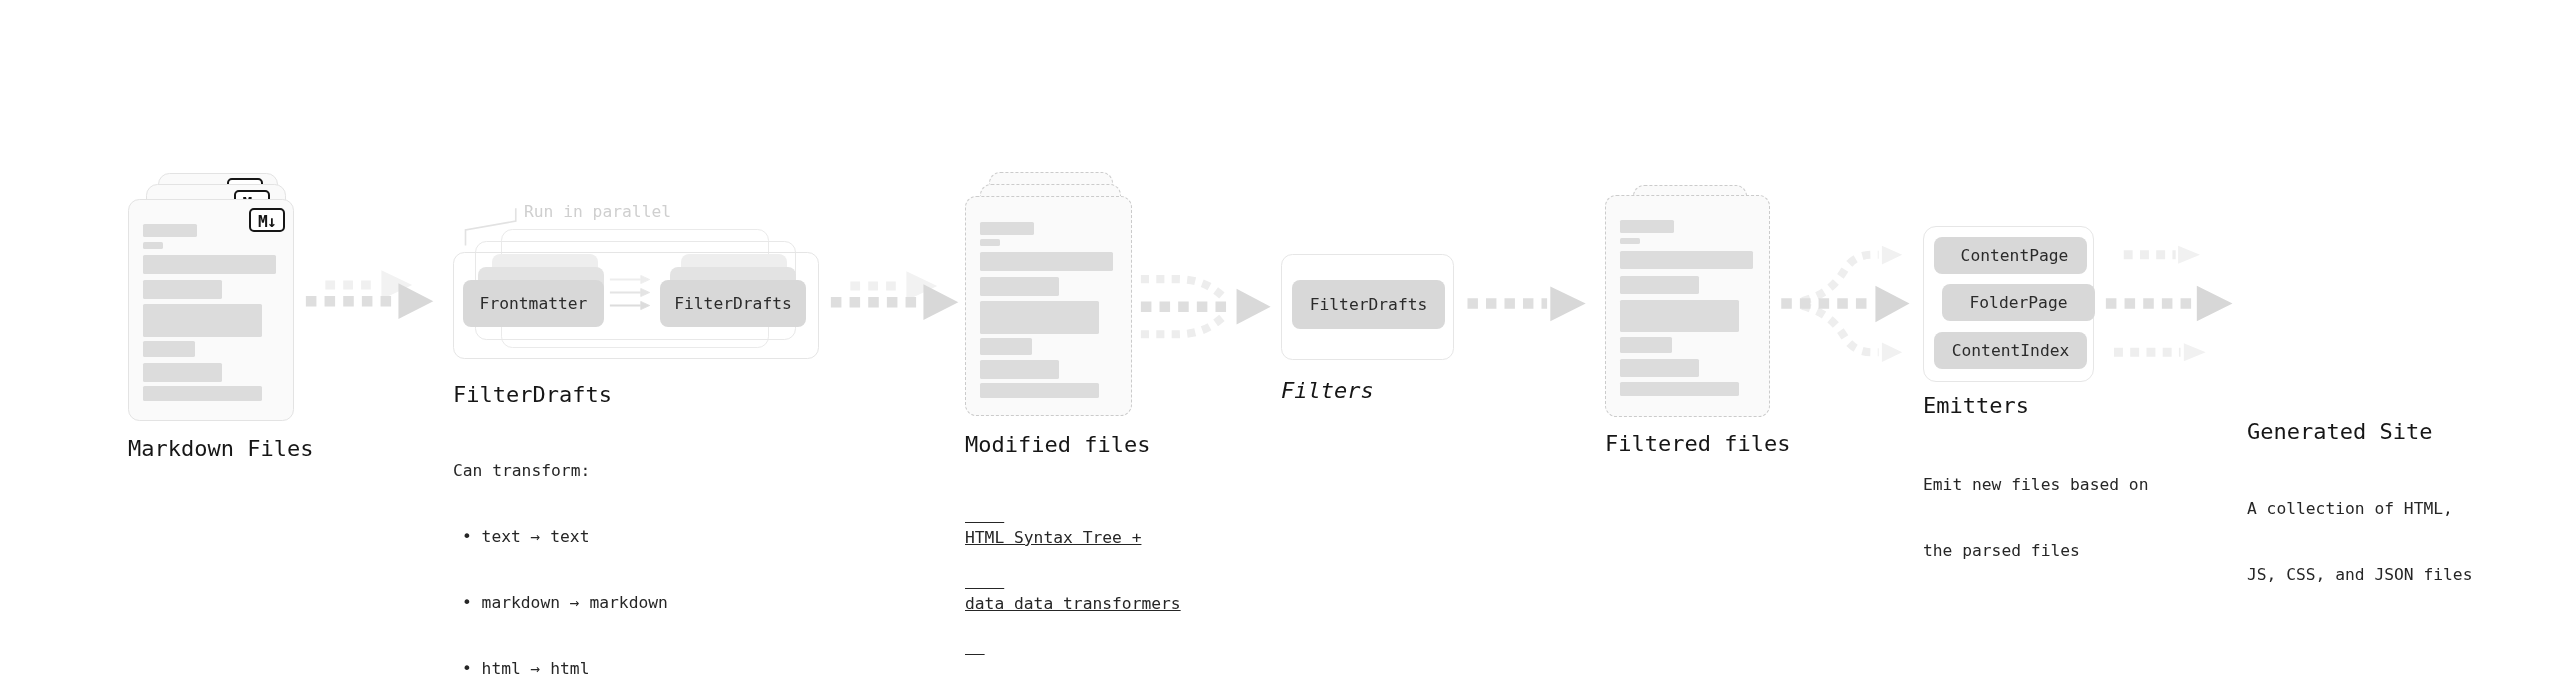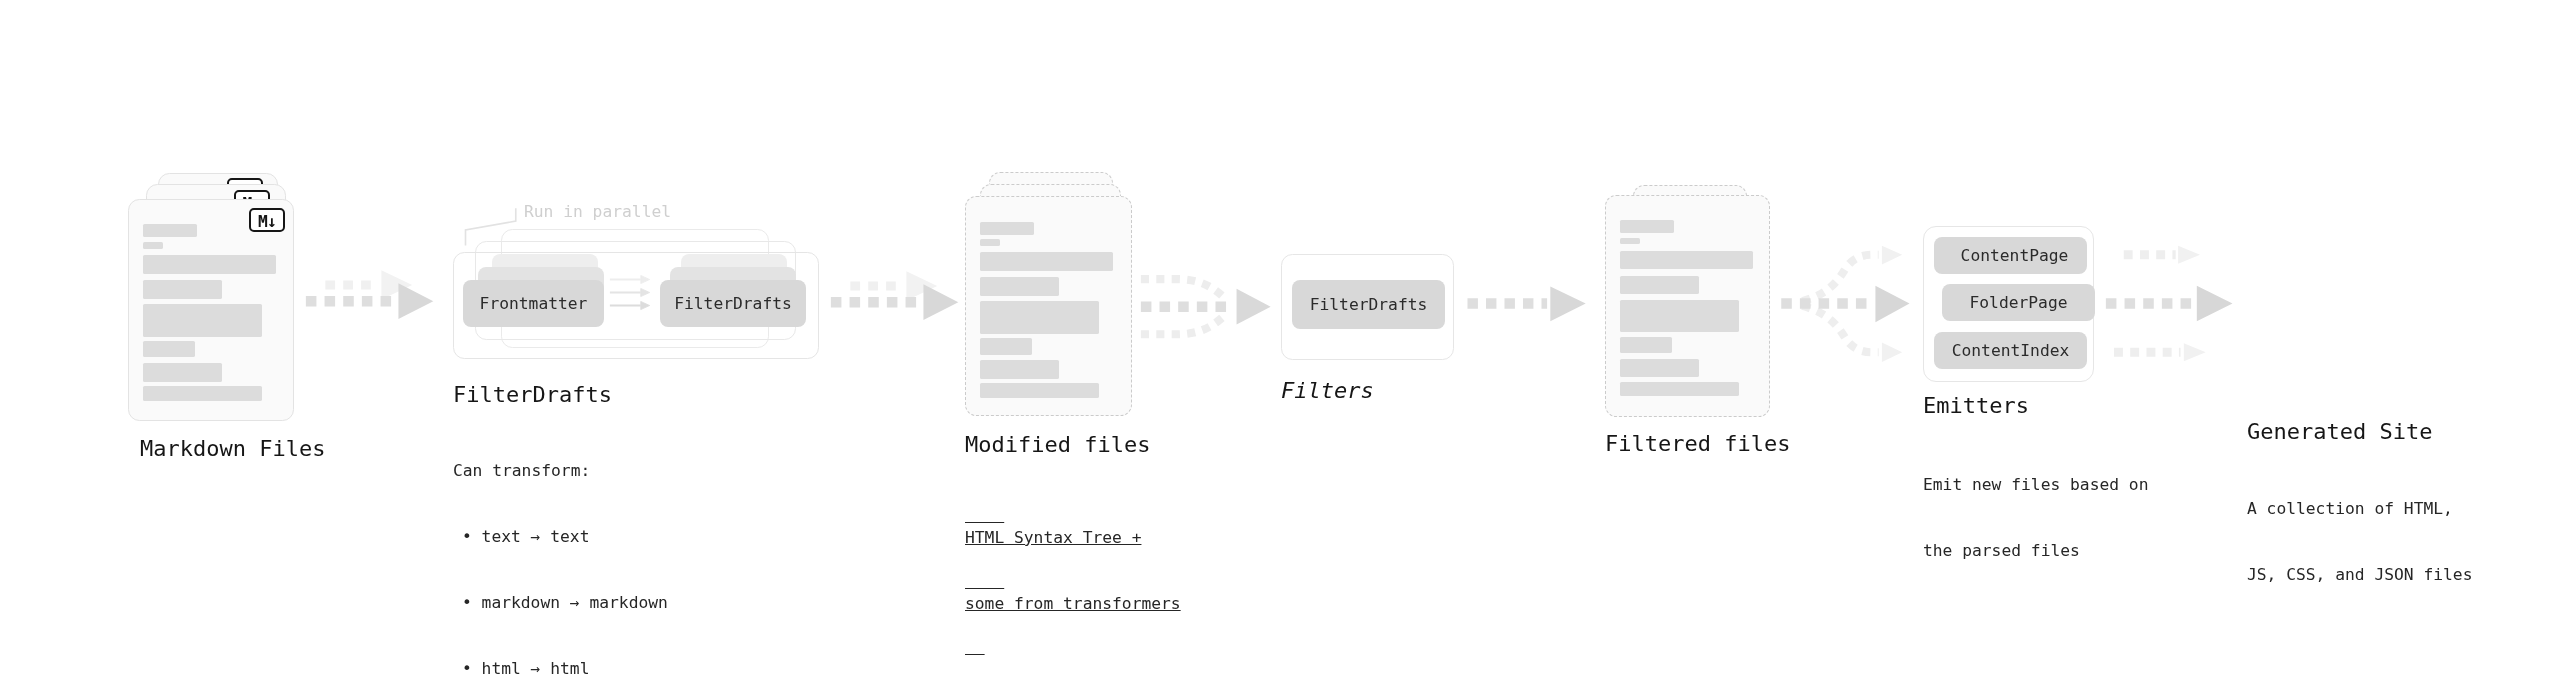--- a/index.html
+++ b/index.html
@@ -60,21 +60,21 @@
     <div class="bar" style="top: 24.4px; width: 54px; height: 13px;"></div>
         <div class="bar" style="top: 42px; width: 19.5px; height: 6.5px;"></div>
         <div class="bar" style="top: 55px; width: 133px; height: 18.7px;"></div>
         <div class="bar" style="top: 80px; width: 79px; height: 18.7px;"></div>
         <div class="bar" style="top: 104px; width: 119px; height: 32.5px;"></div>
         <div class="bar" style="top: 141px; width: 52px; height: 16.3px;"></div>
         <div class="bar" style="top: 163px; width: 79px; height: 18.7px;"></div>
         <div class="bar" style="top: 186px; width: 119px; height: 14.6px;"></div>
       </div>
   </div>
-  <div class="caption" style="left:140px;top:436px;">Markdown Files</div>
+  <div class="caption" style="left:128px;top:436px;">Markdown Files</div>
 
   <svg style="left:301px;top:267px;" width="138" height="57" viewBox="0 0 170 70">
     <line x1="30" y1="22" x2="95" y2="22" stroke="#f0f0f0" stroke-width="11" stroke-dasharray="12 10"></line>
     <polygon points="99,4 99,40 137,22" fill="#f2f2f2"></polygon>
     <line x1="6" y1="42" x2="116" y2="42" stroke="#dedede" stroke-width="13" stroke-dasharray="13 10"></line>
     <polygon points="120,20 120,64 163,42" fill="#d8d8d8"></polygon>
   </svg>
 
   <svg style="left:459px;top:187px;" width="73" height="65" viewBox="0 0 90 80">
     <polyline points="70,26 70,42 8,53 8,72" fill="none" stroke="#e2e2e2" stroke-width="2"></polyline>
@@ -133,21 +133,21 @@
         <div class="bar" style="top: 80px; width: 79px; height: 18.7px;"></div>
         <div class="bar" style="top: 104px; width: 119px; height: 32.5px;"></div>
         <div class="bar" style="top: 141px; width: 52px; height: 16.3px;"></div>
         <div class="bar" style="top: 163px; width: 79px; height: 18.7px;"></div>
         <div class="bar" style="top: 186px; width: 119px; height: 14.6px;"></div>
       </div>
   </div>
   <div class="caption" style="left:965px;top:432px;">Modified files</div>
   <div class="details" style="left:965px;top:483px;text-decoration:underline;">
     <div>HTML Syntax Tree +</div>
-    <div>some from transformers</div>
+    <div>data data transformers</div>
   </div>
 
   <svg style="left:1136px;top:271px;" width="146" height="73" viewBox="0 0 180 90">
     <path d="M 6,10 H 50 C 80,10 96,20 112,36" fill="none" stroke="#ededed" stroke-width="10" stroke-dasharray="10 9"></path>
     <path d="M 6,78 H 50 C 80,78 96,68 112,52" fill="none" stroke="#ededed" stroke-width="10" stroke-dasharray="10 9"></path>
     <line x1="6" y1="44" x2="118" y2="44" stroke="#dedede" stroke-width="13" stroke-dasharray="13 10"></line>
     <polygon points="124,22 124,66 166,44" fill="#d9d9d9"></polygon>
   </svg>
 
   <div class="frame" style="left:1281px;top:254px;width:173px;height:106px;"></div>

